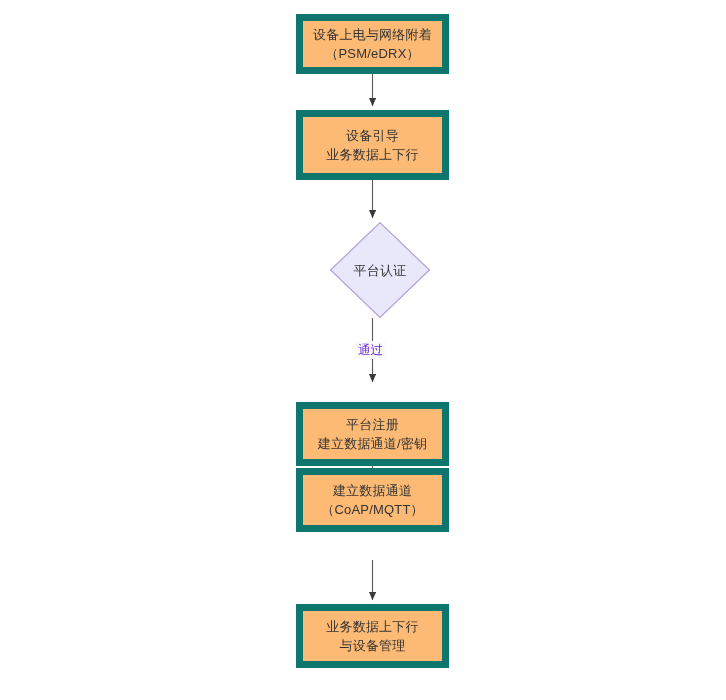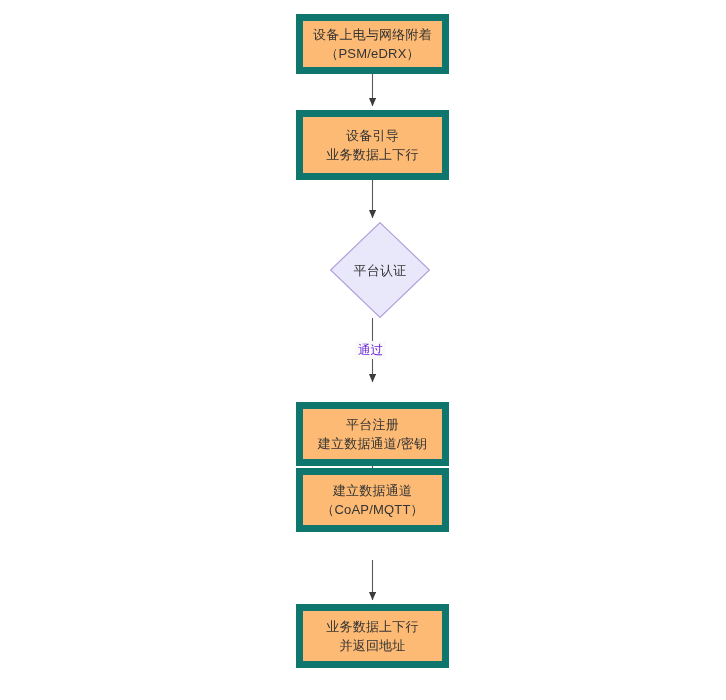--- a/index.html
+++ b/index.html
@@ -117,16 +117,16 @@
     <span class="node-line">建立数据通道/密钥</span>
   </div>
 
   <div class="node node-rect" style="left:296px; top:468px; width:153px; height:64px;">
     <span class="node-line">建立数据通道</span>
     <span class="node-line">（CoAP/MQTT）</span>
   </div>
 
   <div class="node node-rect" style="left:296px; top:604px; width:153px; height:64px;">
     <span class="node-line">业务数据上下行</span>
-    <span class="node-line">并返回地址</span>
+    <span class="node-line">与设备管理</span>
   </div>
 
 </div>
 
 </body></html>

